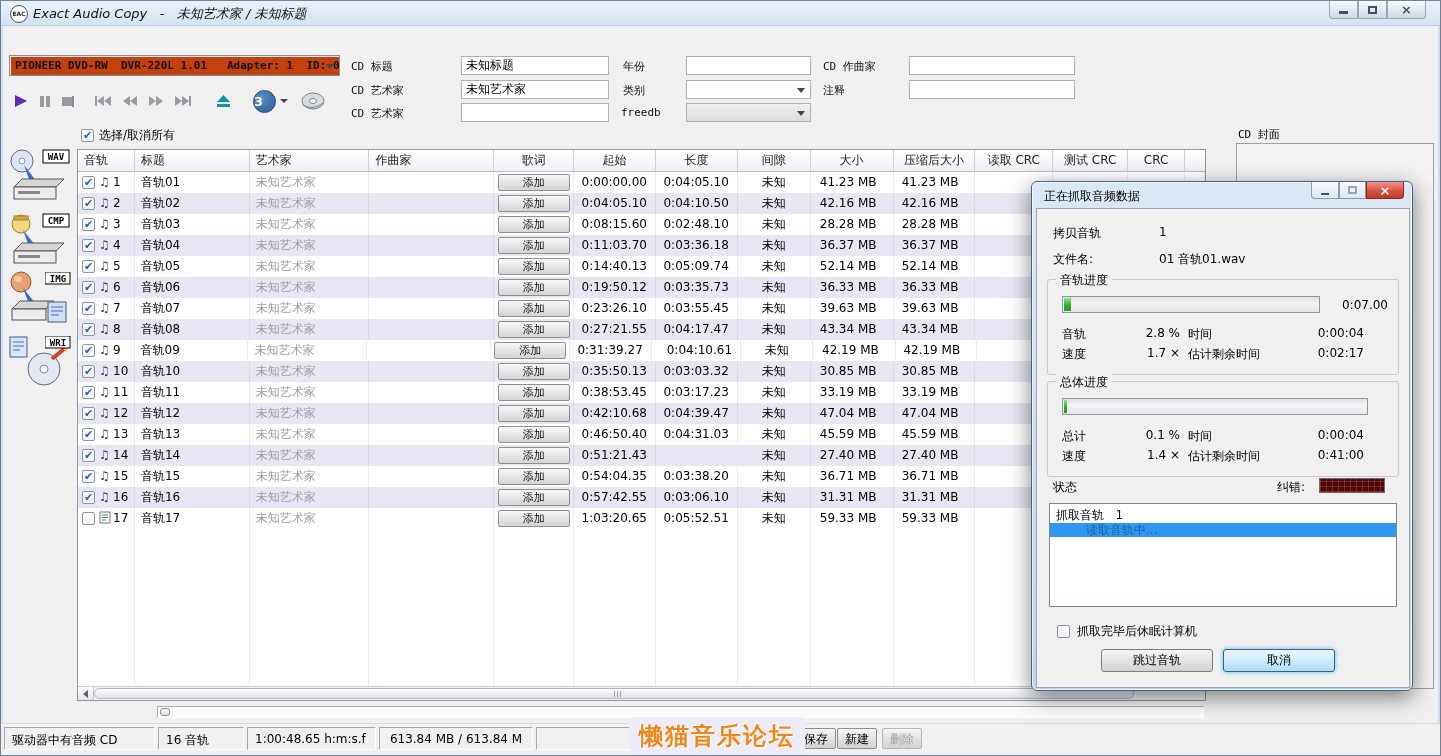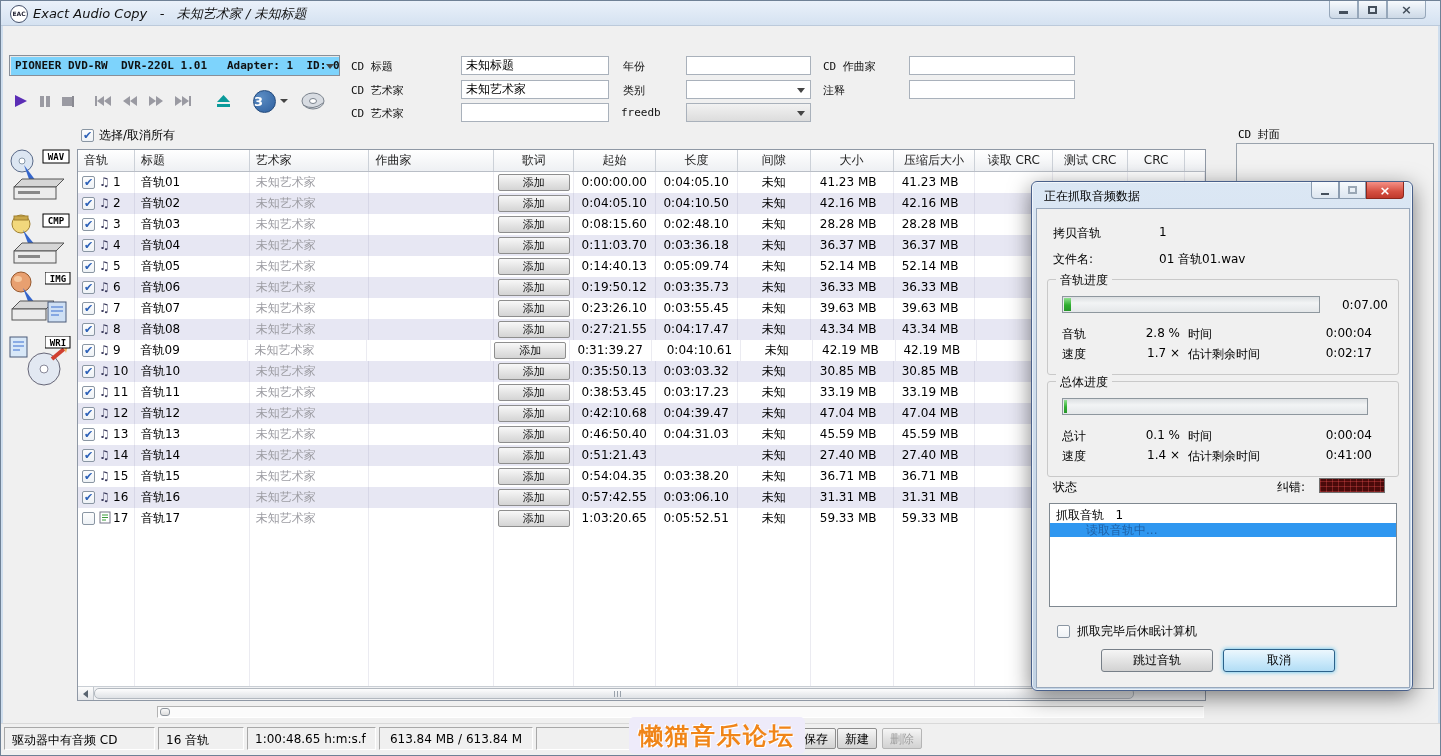--- a/index.html
+++ b/index.html
@@ -20,21 +20,21 @@
   .capbtn.last{border-radius:0 0 4px 0;}
   .glyph-min{width:9px;height:3px;background:#45505c;margin-top:6px;}
   .glyph-max{width:9px;height:8px;border:2px solid #45505c;box-sizing:border-box;}
   .glyph-x{font-size:13px;font-weight:bold;color:#45505c;line-height:14px;}
   
   #menubar{position:absolute;left:0;top:24px;width:100%;height:24px;
     background:linear-gradient(#f9fbfd,#eaeff5);border-bottom:1px solid #dbe1e9;}
   .menu-item{display:inline-block;padding:4px 11px 0 11px;font-size:12px;color:#222;height:20px;}
   
   #drive-combo{position:absolute;left:8px;top:54px;width:331px;height:21px;box-sizing:border-box;
-    background:#7dd3fc;border:1px solid #888f99;box-shadow:inset 1px 1px 0 #e8e8e8;}
+    background:#c2410c;border:1px solid #888f99;box-shadow:inset 1px 1px 0 #e8e8e8;}
   #drive-text{position:absolute;left:5px;top:3px;font:bold 11px "DejaVu Sans Mono",monospace;color:#111;}
   .dd-arrow{width:0;height:0;border-left:4px solid transparent;border-right:4px solid transparent;border-top:5px solid #444;}
   #drive-arrow{position:absolute;right:5px;top:8px;}
   .lbl{position:absolute;font:11px "DejaVu Sans Mono","DejaVu Sans",monospace;color:#111;white-space:pre;}
   .input{position:absolute;height:19px;box-sizing:border-box;background:#fff;border:1px solid #a9b1bb;
     font:12px "DejaVu Sans",sans-serif;padding:0 4px;}
   .dropdown{position:absolute;height:19px;box-sizing:border-box;background:#fff;border:1px solid #a9b1bb;}
   .dropdown.gray{background:linear-gradient(#f2f2f2,#dcdcdc);}
   .dropdown .dd-arrow{position:absolute;right:5px;top:7px;}
   
@@ -119,21 +119,21 @@
   .group{position:absolute;left:10px;width:352px;height:96px;box-sizing:border-box;
     border:1px solid #c9c9c9;border-radius:3px;}
   .group .gtitle{position:absolute;left:8px;top:-8px;background:#f0f0f0;padding:0 4px;font-size:12px;}
   .pbar{position:absolute;left:14px;top:16px;height:17px;box-sizing:border-box;
     border:1px solid #8e979e;background:linear-gradient(#dcdfe2,#f2f4f5 40%,#e4e7e9);}
   .pfill{position:absolute;left:1px;top:1px;bottom:1px;background:linear-gradient(#8fe08f,#2fae2f 55%,#27962a);}
   .grow{position:absolute;left:0;width:100%;height:16px;}
   .grow .c1{position:absolute;left:14px;}
   .grow .c2{position:absolute;left:70px;width:62px;text-align:right;}
   .grow .c3{position:absolute;left:140px;}
-  .grow .c4{position:absolute;right:26px;}
+  .grow .c4{position:absolute;right:34px;}
   #led{position:absolute;width:66px;height:15px;box-sizing:border-box;border:1px solid #6f6f6f;background-color:#4a0a0a;
     background-image:repeating-linear-gradient(90deg,rgba(255,90,90,.30) 0 1px,transparent 1px 6px),
                      repeating-linear-gradient(0deg,rgba(255,90,90,.30) 0 1px,transparent 1px 5px);}
   #dlg-list{position:absolute;left:12px;top:294px;width:348px;height:104px;box-sizing:border-box;
     background:#fff;border:1px solid #7f8890;overflow:hidden;}
   #dlg-list .line1{position:absolute;left:6px;top:3px;white-space:pre;font-size:12px;text-align:center;}
   #dlg-list .selbar{position:absolute;left:0;top:19px;width:100%;height:14px;background:#2f97f0;}
   #dlg-list .selbar span{position:absolute;left:36px;top:0;font-size:12px;color:#1f62a8;line-height:14px;}
   #dlg-check{position:absolute;left:20px;top:414px;display:flex;align-items:center;}
   #dlg-check span.t{margin-left:7px;font-size:12px;}

